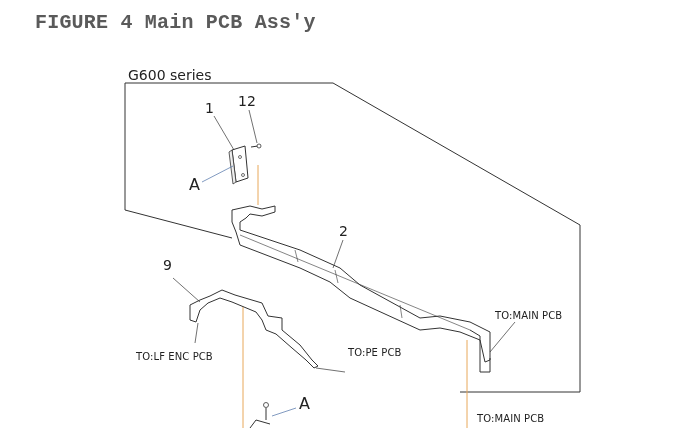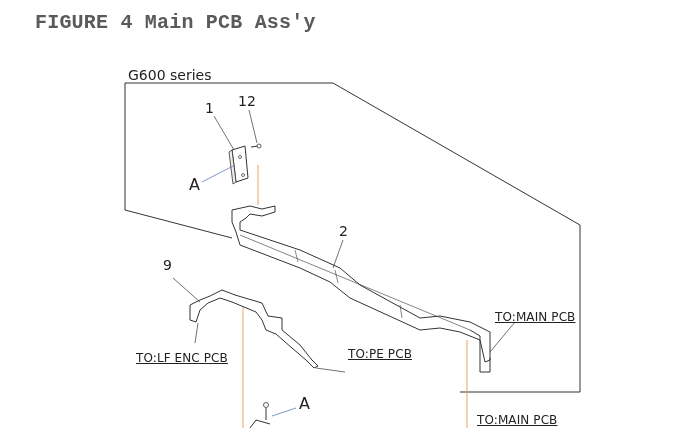--- a/index.html
+++ b/index.html
@@ -2,21 +2,21 @@
 <html><head>
 <meta charset="utf-8">
 <style>
   html, body { margin: 0; padding: 0; background: #ffffff; }
   body { width: 679px; height: 428px; position: relative; overflow: hidden; font-family: "Liberation Sans", sans-serif; }
   .title { position: absolute; left: 35px; top: 11px; font-size: 20px; font-weight: bold; color: #5a5a5a; letter-spacing: 0.2px; font-family: Liberation Mono, monospace; }
   .lbl { position: absolute; color: #222; font-family: "DejaVu Sans", sans-serif; }
   .series { left: 128px; top: 67px; font-size: 14px; }
   .num { font-size: 14px; }
   .letter { font-size: 16px; }
-  .small { font-size: 12px; letter-spacing: 0.1px; text-decoration: underline; }
+  .small { font-size: 10px; letter-spacing: 0.1px; }
   svg { position: absolute; left: 0; top: 0; }
 </style>
 </head>
 <body>
 
 <div class="title">FIGURE 4  Main PCB Ass'y</div>
 
 <svg width="679" height="428" viewBox="0 0 679 428">
 
   <polyline points="125,210 125,83 333,83 580,225 580,392 460,392" fill="none" stroke="#333" stroke-width="1"></polyline>

